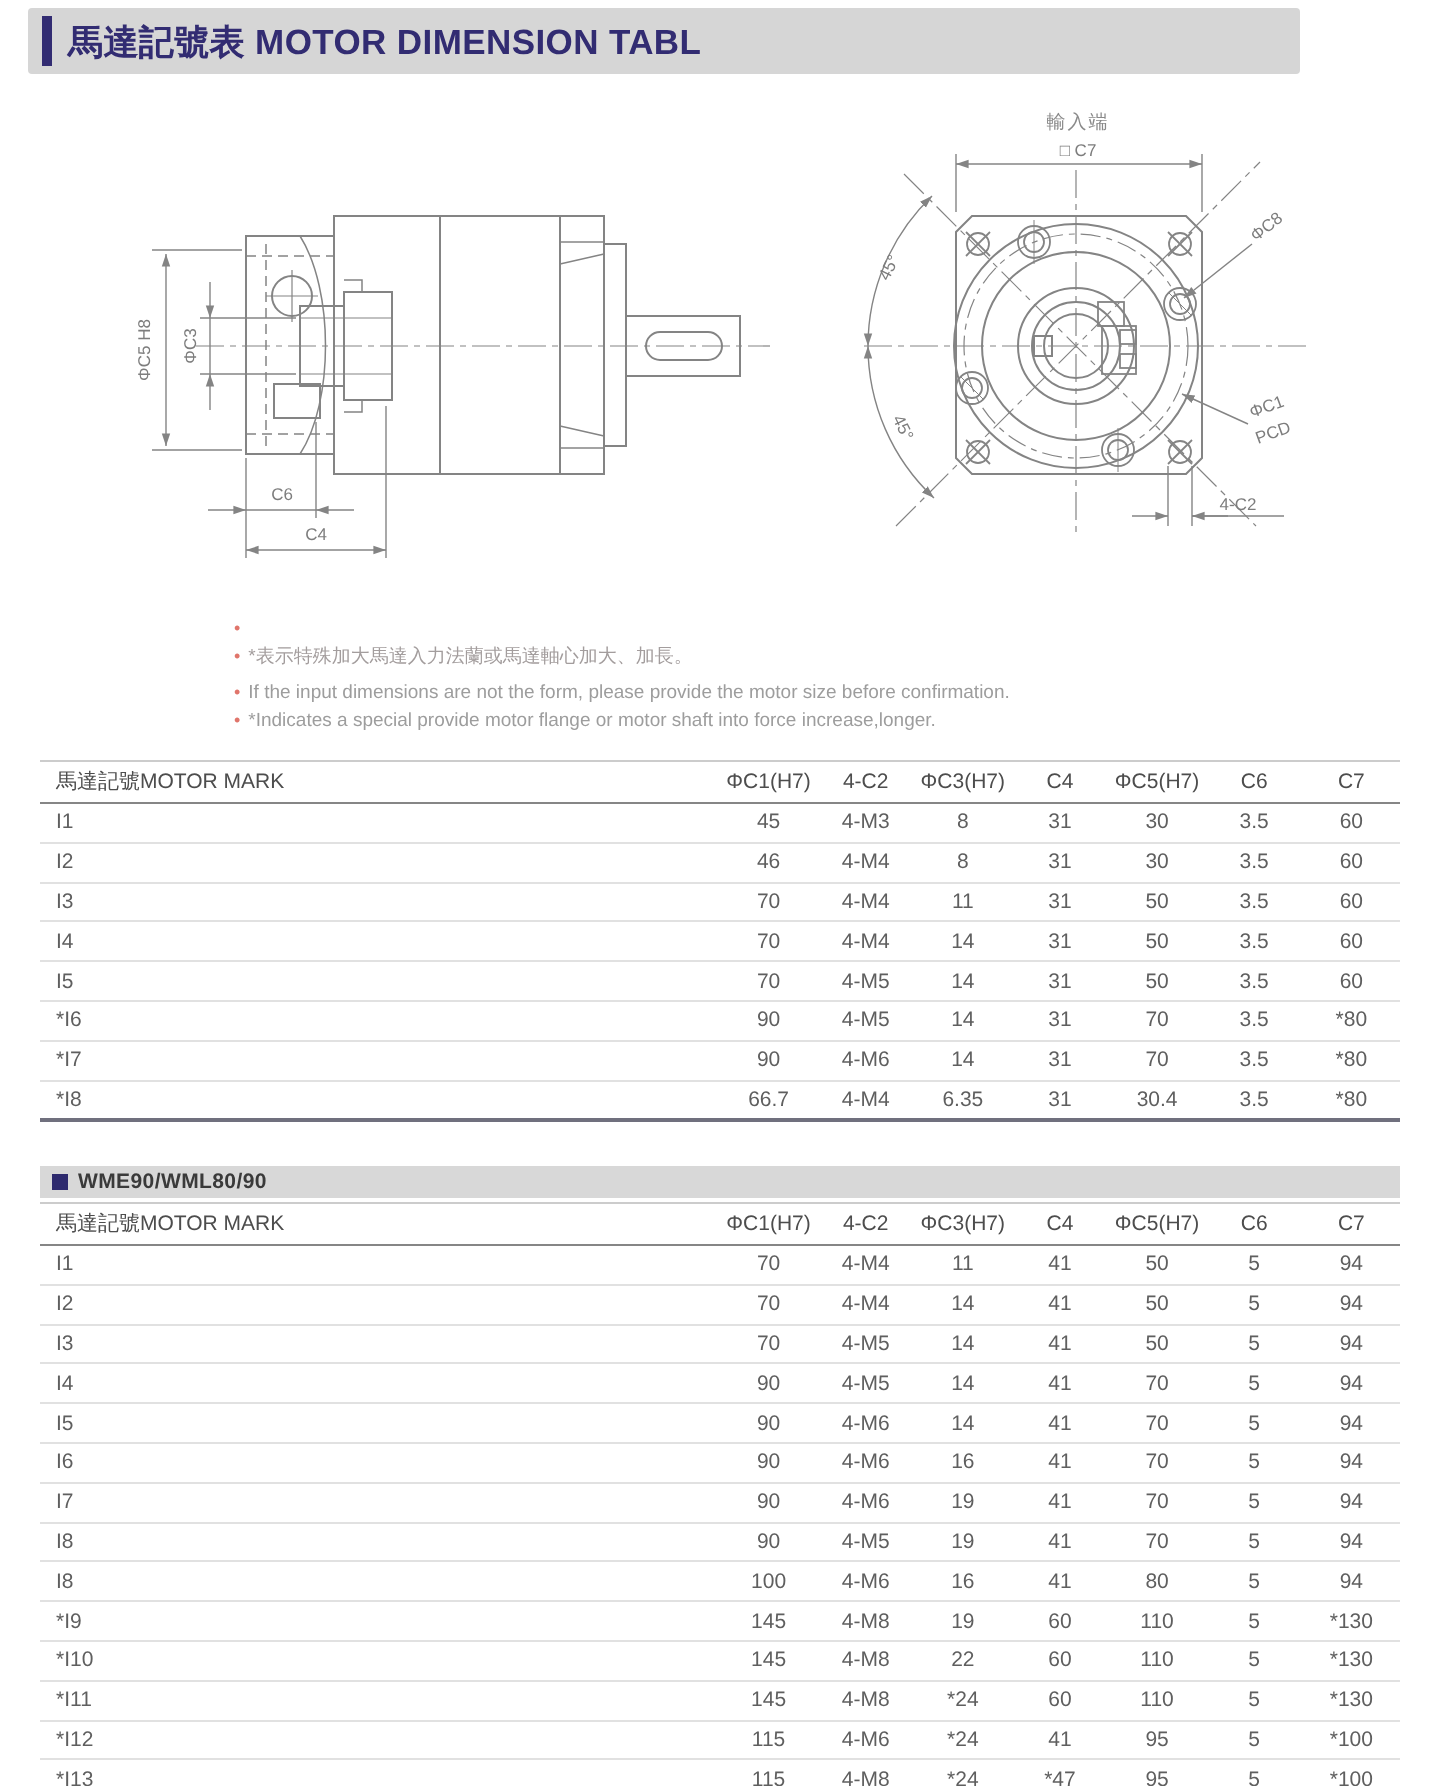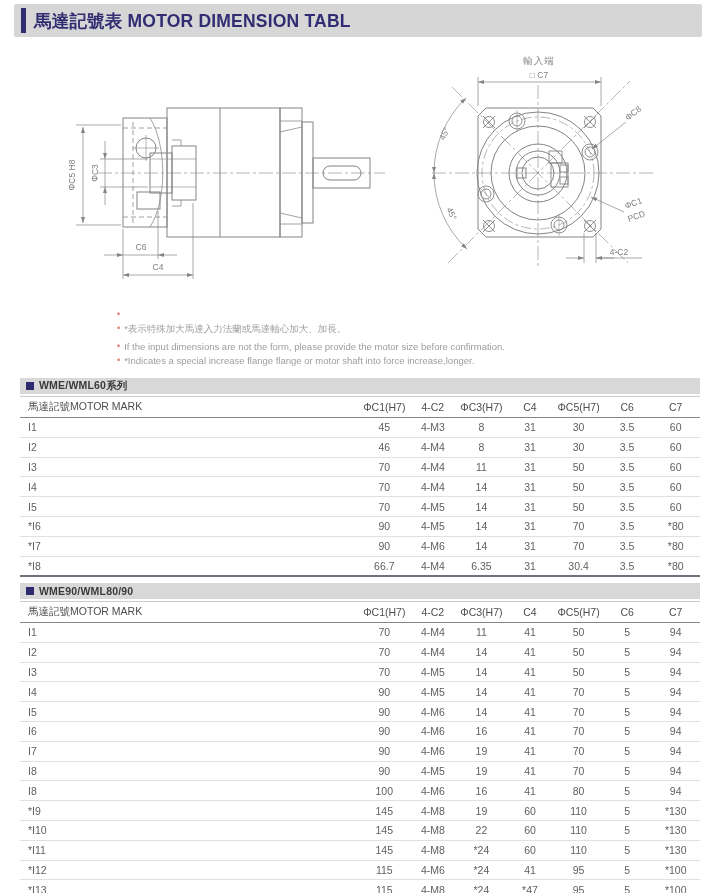--- a/index.html
+++ b/index.html
@@ -3,21 +3,21 @@
 <meta charset="utf-8">
 <style>
   html,body { margin:0; padding:0; background:#ffffff; }
   .page {
     position:relative; width:715px; height:893px; background:#ffffff; overflow:hidden;
     font-family:"Liberation Sans", sans-serif;
   }
 
   
   .title-bar {
-    position:absolute; left:14px; top:4px; width:688px; height:33px;
+    position:absolute; left:14px; top:4px; width:636px; height:33px;
     background:#d6d6d6; border-radius:2px; display:flex; align-items:center;
   }
   .title-accent { width:5px; height:25px; background:#322c72; margin-left:7px; }
   .title-text {
     margin:0 0 0 8px; font-size:17.5px; font-weight:bold; color:#322c72;
     letter-spacing:0.2px; white-space:nowrap;
   }
 
   
   .drawing { position:absolute; left:0; top:37px; width:715px; height:268px; }
@@ -230,29 +230,25 @@
       <div class="note-line">
         <span class="bullet">•</span>
         <span>*表示特殊加大馬達入力法蘭或馬達軸心加大、加長。</span>
       </div>
       <div class="note-line en gap">
         <span class="bullet">•</span>
         <span>If the input dimensions are not the form, please provide the motor size before confirmation.</span>
       </div>
       <div class="note-line en">
         <span class="bullet">•</span>
-        <span>*Indicates a special increase flange flange or motor shaft into force increase,longer.</span>
+        <span>*Indicates a special provide motor flange or motor shaft into force increase,longer.</span>
       </div>
     </div>
 
   <section class="table-section" id="section-0">
-    <div class="section-bar">
-      <span class="section-square"></span>
-      <span class="section-title">WME/WML60系列</span>
-    </div>
     <table>
       <thead>
           <tr>
             <th>馬達記號MOTOR MARK</th>
             <th>ΦC1(H7)</th>
             <th>4-C2</th>
             <th>ΦC3(H7)</th>
             <th>C4</th>
             <th>ΦC5(H7)</th>
             <th>C6</th>

